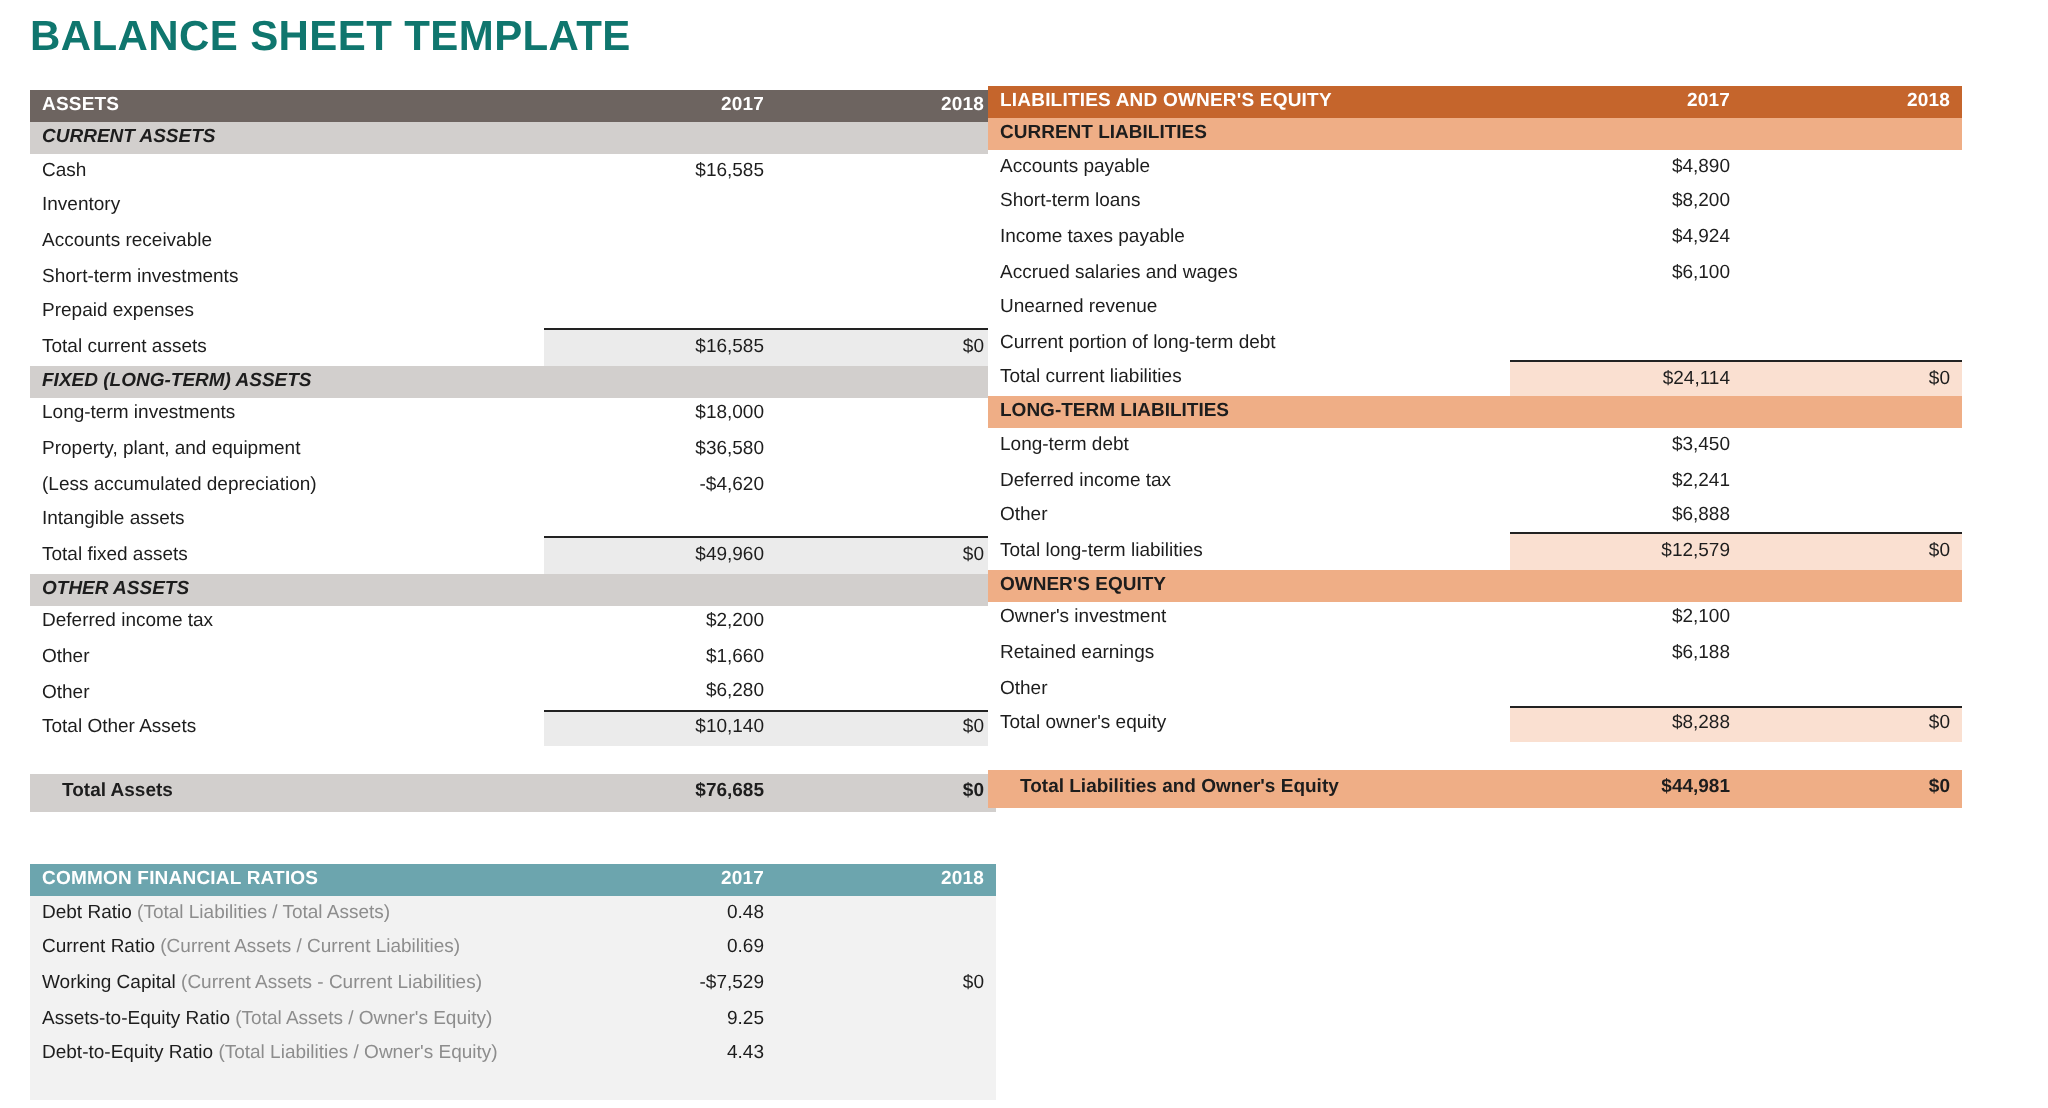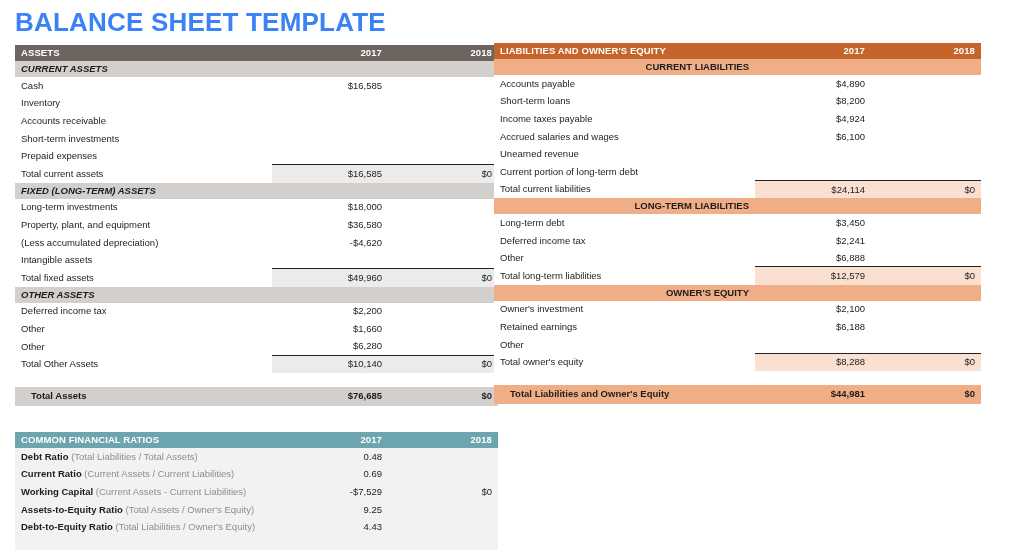--- a/index.html
+++ b/index.html
@@ -13,23 +13,23 @@
     position: relative;
     width: 1024px; height: 554px;
     overflow: hidden;
     background: #ffffff;
   }
 
   
   .page-title {
     position: absolute;
     left: 15px; top: 7px;
-    font-size: 26px;
+    font-size: 21px;
     font-weight: bold;
-    color: #3b82f6;
+    color: #0f766e;
     letter-spacing: 0.2px;
     white-space: nowrap;
   }
 
   
   .sheet {
     position: absolute;
     border-collapse: collapse;
     table-layout: fixed;
     font-size: 9.5px;
@@ -67,21 +67,21 @@
   #ratios-table tr.hdr td { background: #6ca5ae; }
 
   
   tr.sect td {
     font-weight: bold;
     font-size: 9.5px;
     color: #1d1d1d;
     height: 16px;
   }
   #assets-table tr.sect td { background: #d2cfcd; font-style: italic; }
-  #liab-table   tr.sect td { background: #efae86; text-align: right; }
+  #liab-table   tr.sect td { background: #efae86; }
 
   
   tr.item td { background: #ffffff; }
   #ratios-table tr.item td { background: #f2f2f2; }
 
   
   tr.subtotal td.num {
     border-top: 1.3px solid #222222;
   }
   #assets-table tr.subtotal td.num { background: #ebebeb; }
@@ -95,21 +95,21 @@
   
   tr.grand td {
     font-weight: bold;
     height: 19px;
     padding-left: 16px;
   }
   #assets-table tr.grand td { background: #d2cfcd; }
   #liab-table   tr.grand td { background: #efae86; }
 
   
-  .ratio-name { font-weight: bold; color: #1d1d1d; }
+  .ratio-name { font-weight: normal; color: #1d1d1d; }
   .ratio-desc { color: #8d8d8d; font-weight: normal; }
 </style>
 </head>
 <body>
 
 <div id="page">
 
   <div class="page-title">BALANCE SHEET TEMPLATE</div>
 
   <table class="sheet" id="assets-table">

